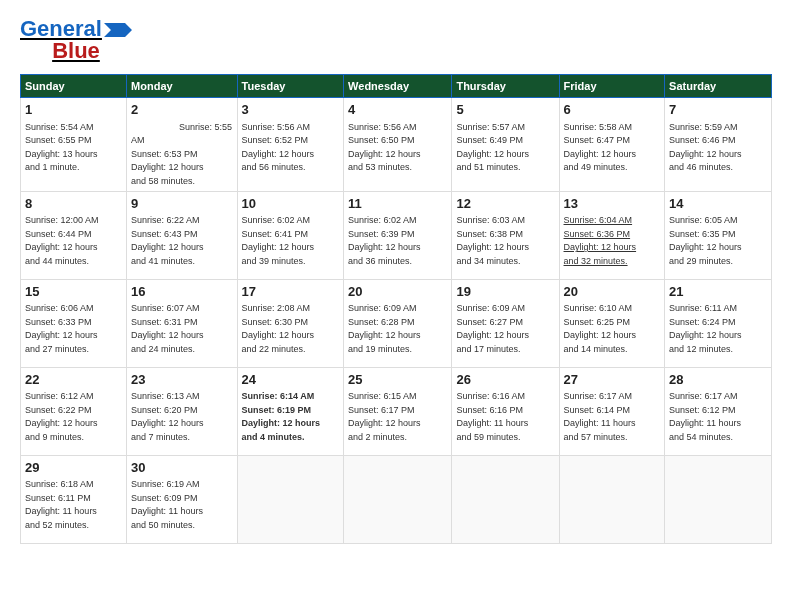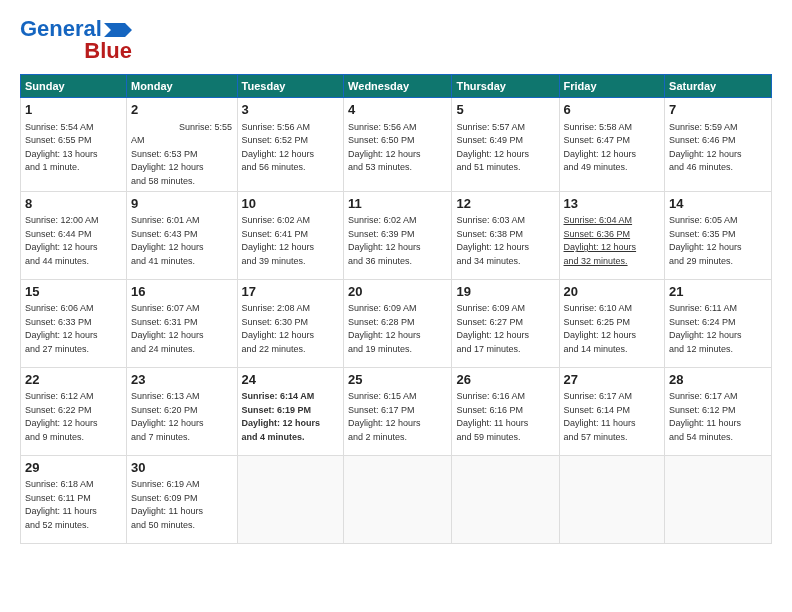--- a/index.html
+++ b/index.html
@@ -16,21 +16,22 @@
     }
     .header {
       display: flex;
       justify-content: space-between;
       align-items: flex-start;
       margin-bottom: 12px;
     }
     .logo {
       display: flex;
       flex-direction: column;
-      align-items: flex-end;
+      align-items: center;
+      text-decoration: underline;
     }
     .logo-text {
       font-size: 22px;
       font-weight: bold;
       color: #1a1a1a;
       line-height: 1;
     }
     .logo-text span.blue { color: #1565c0; }
     .logo-arrow {
       width: 28px;
@@ -49,21 +50,21 @@
     .subtitle {
       font-size: 14px;
       color: #444;
     }
     table {
       width: 100%;
       border-collapse: collapse;
       font-size: 10px;
     }
     thead tr th {
-      background: #0f766e;
+      background: #14532d;
       color: #fff;
       font-size: 11px;
       font-weight: bold;
       padding: 5px 4px;
       text-align: left;
       border: 1px solid #1565c0;
     }
     tbody tr td {
       border: 1px solid #ddd;
       vertical-align: top;
@@ -152,21 +153,21 @@
           <td><span class="day-num">7</span><span class="day-info" style="white-space: pre-line;">Sunrise: 5:59 AM
 Sunset: 6:46 PM
 Daylight: 12 hours
 and 46 minutes.</span></td>
         </tr>
         <tr>
           <td><span class="day-num">8</span><span class="day-info" style="white-space: pre-line;">Sunrise: 12:00 AM
 Sunset: 6:44 PM
 Daylight: 12 hours
 and 44 minutes.</span></td>
-          <td><span class="day-num">9</span><span class="day-info" style="white-space: pre-line;">Sunrise: 6:01 AM
+          <td><span class="day-num">9</span><span class="day-info" style="white-space: pre-line;">Sunrise: 6:22 AM
 Sunset: 6:43 PM
 Daylight: 12 hours
 and 41 minutes.</span></td>
           <td><span class="day-num">10</span><span class="day-info" style="white-space: pre-line;">Sunrise: 6:02 AM
 Sunset: 6:41 PM
 Daylight: 12 hours
 and 39 minutes.</span></td>
           <td><span class="day-num">11</span><span class="day-info" style="white-space: pre-line;">Sunrise: 6:02 AM
 Sunset: 6:39 PM
 Daylight: 12 hours

